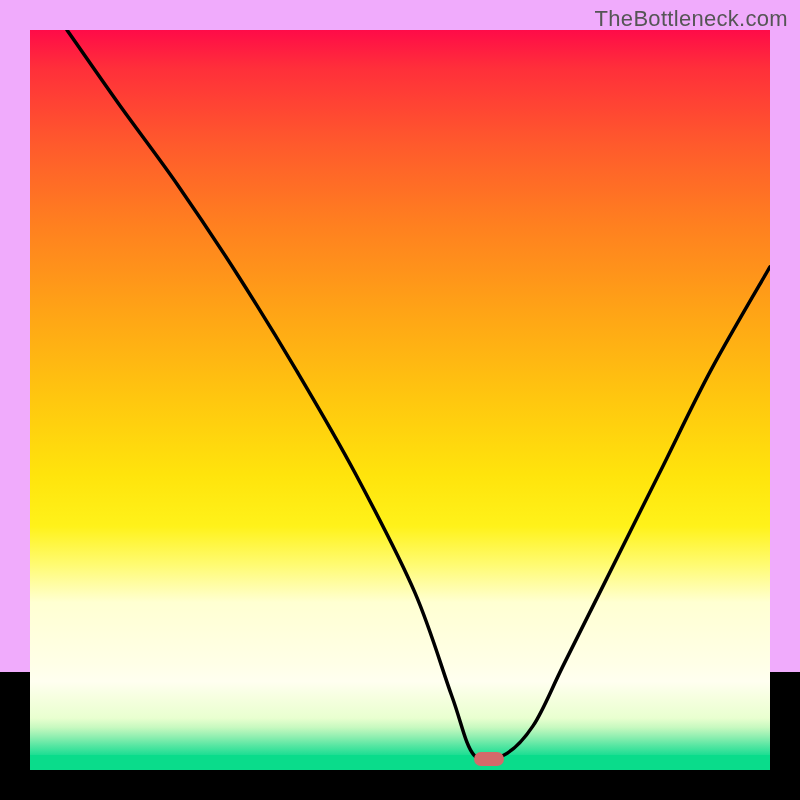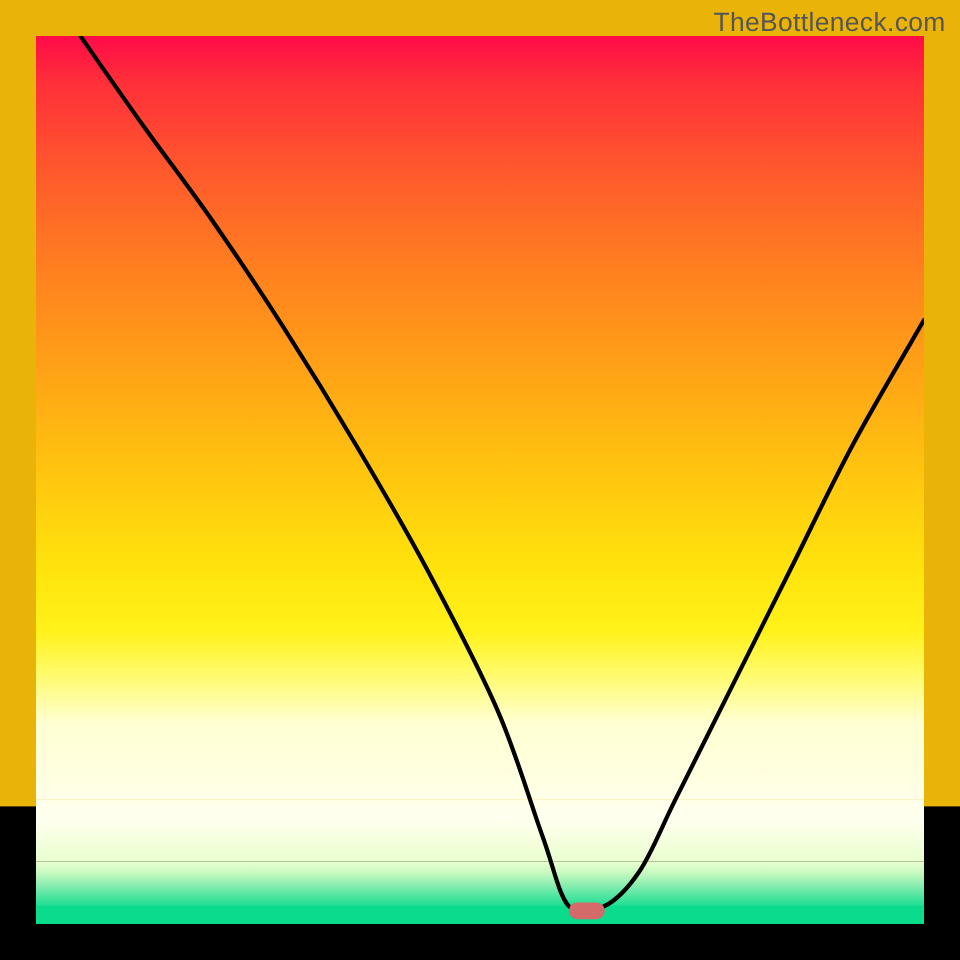--- a/index.html
+++ b/index.html
@@ -8,21 +8,21 @@
     width: 800px;
     height: 800px;
     background: #000;
     overflow: hidden;
     font-family: Arial, Helvetica, sans-serif;
   }
   .frame {
     position: relative;
     width: 800px;
     height: 672px;
-    background: #eab308;
+    background: #f0abfc;
   }
   .watermark {
     position: absolute;
     top: 6px;
     right: 12px;
     color: #555;
     font-size: 22px;
     font-weight: 500;
     letter-spacing: 0.3px;
     z-index: 10;

